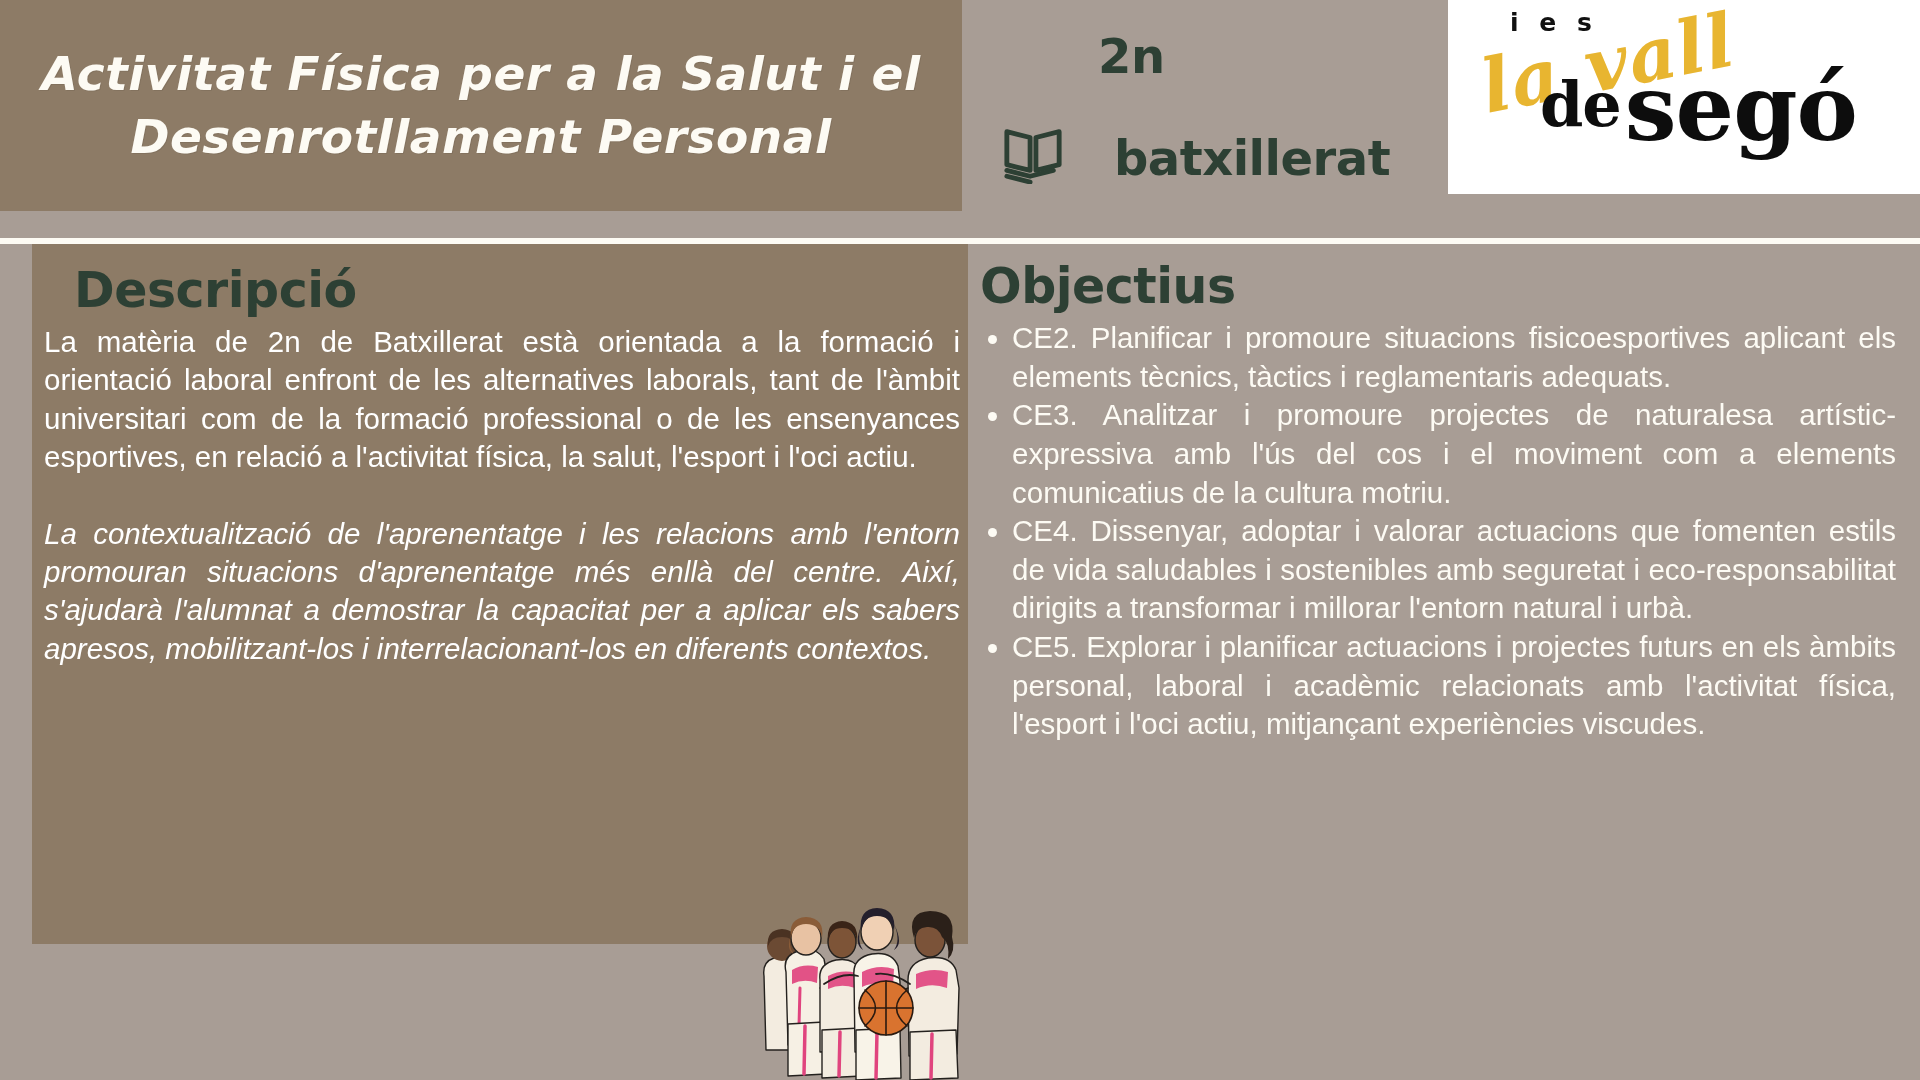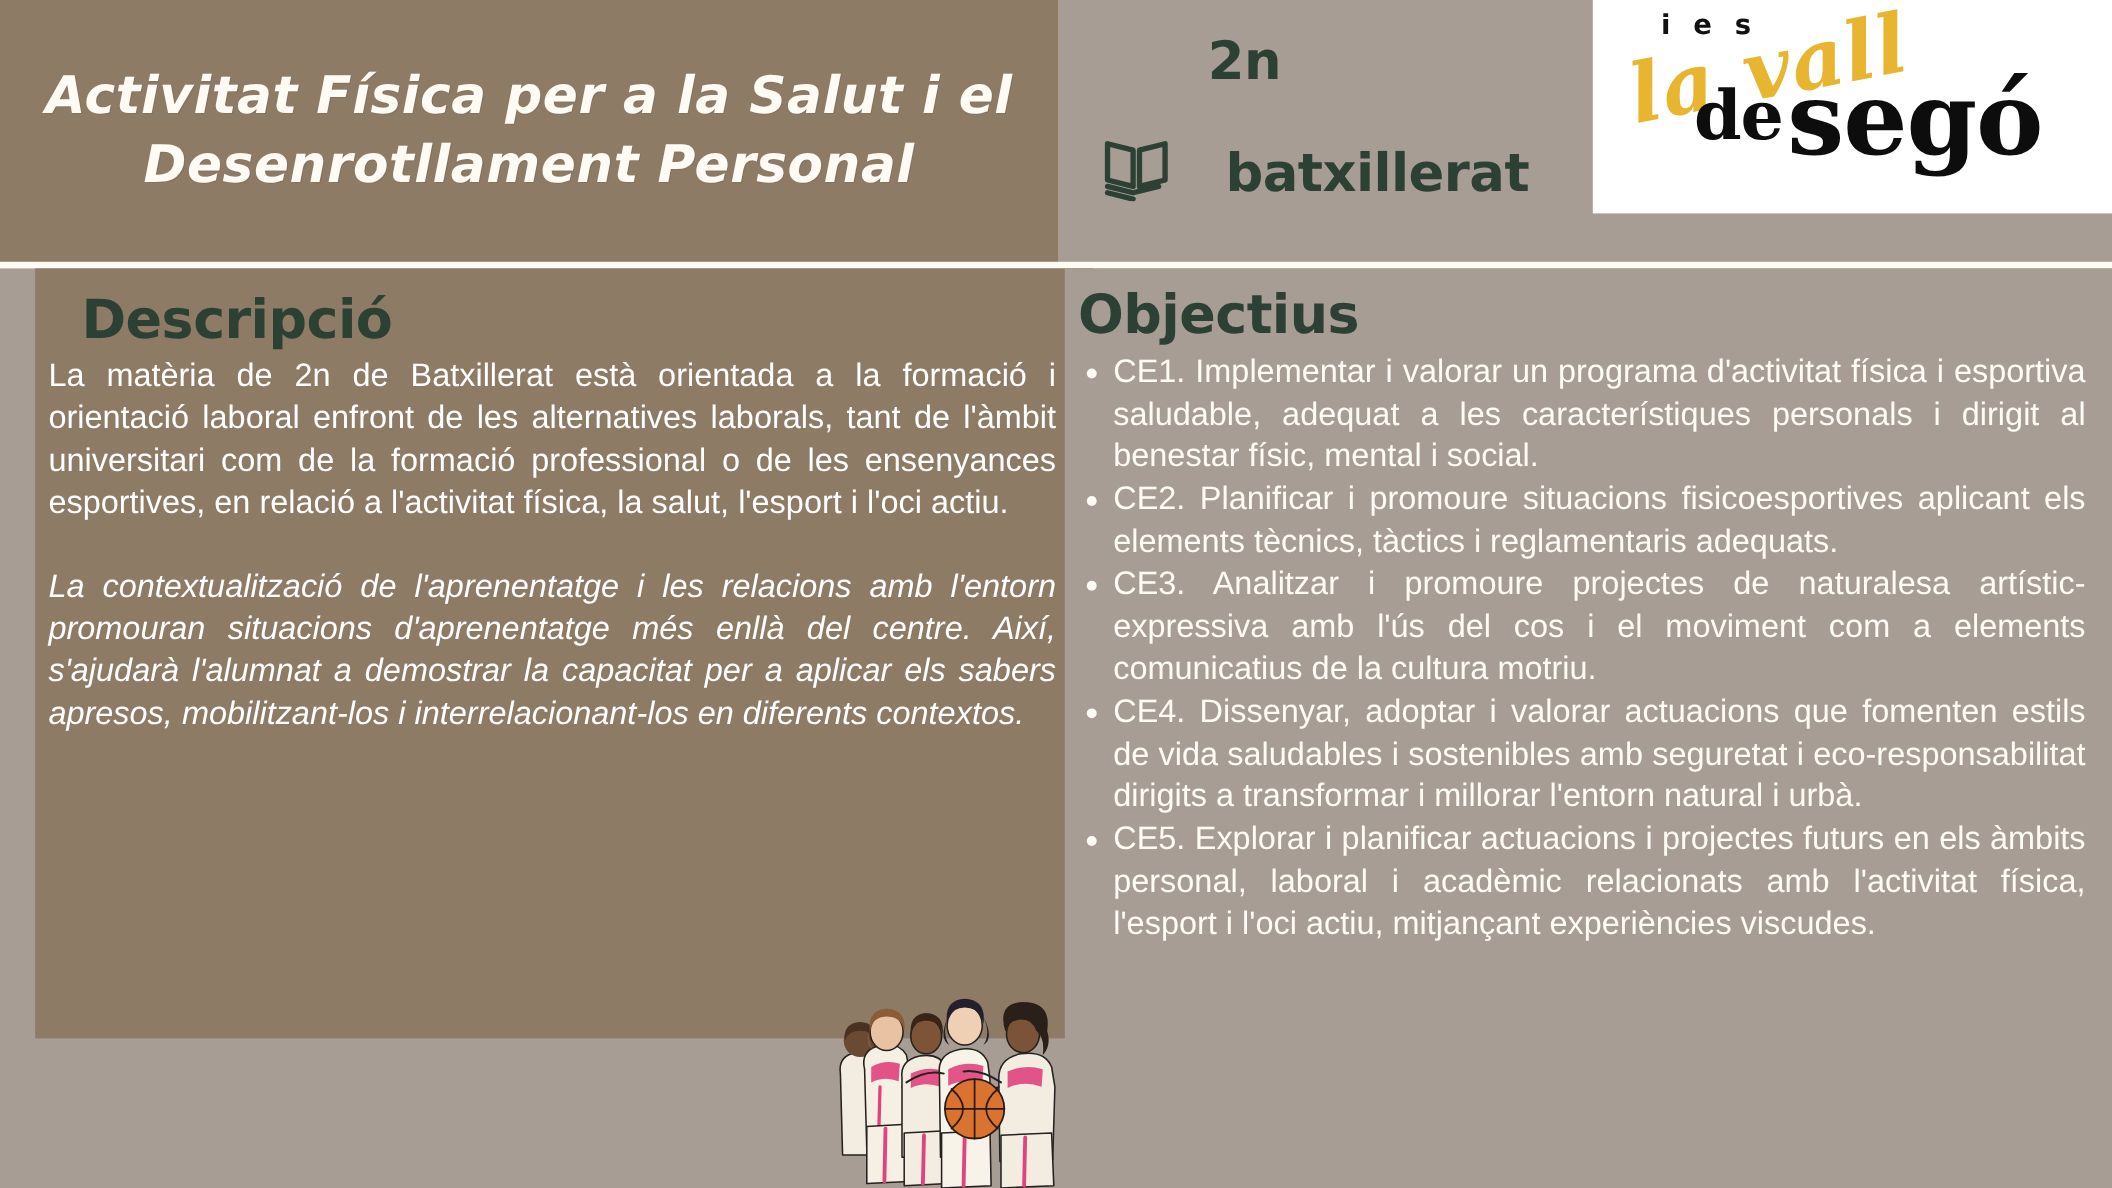--- a/index.html
+++ b/index.html
@@ -26,21 +26,21 @@
   .header {
     position: absolute;
     left: 0; top: 0;
     width: 1920px;
     height: 238px;
   }
   .header-left {
     position: absolute;
     left: 0; top: 0;
     width: 962px;
-    height: 238px;
+    height: 211px;
     background: #8d7b66;
     display: flex;
     align-items: center;
     justify-content: center;
     box-sizing: border-box;
     padding: 0 12px;
   }
   .header-right {
     position: absolute;
     left: 962px; top: 0;
@@ -255,21 +255,20 @@
 
   <div class="col-left">
     <h2 class="section-heading left">Descripció</h2>
     <p class="body-text">La matèria de 2n de Batxillerat està orientada a la formació i orientació laboral enfront de les alternatives laborals, tant de l'àmbit universitari com de la formació professional o de les ensenyances esportives, en relació a l'activitat física, la salut, l'esport i l'oci actiu.</p>
     <p class="body-text">La contextualització de l'aprenentatge i les relacions amb l'entorn promouran situacions d'aprenentatge més enllà del centre. Així, s'ajudarà l'alumnat a demostrar la capacitat per a aplicar els sabers apresos, mobilitzant-los i interrelacionant-los en diferents contextos.</p>
   </div>
 
   <div class="col-right">
     <h2 class="section-heading">Objectius</h2>
     <ul class="obj-list">
-      <li class="obj-item">CE1. Implementar i valorar un programa d'activitat física i esportiva saludable, adequat a les característiques personals i dirigit al benestar físic, mental i social.</li>
       <li class="obj-item">CE2. Planificar i promoure situacions fisicoesportives aplicant els elements tècnics, tàctics i reglamentaris adequats.</li>
       <li class="obj-item">CE3. Analitzar i promoure projectes de naturalesa artístic-expressiva amb l'ús del cos i el moviment com a elements comunicatius de la cultura motriu.</li>
       <li class="obj-item">CE4. Dissenyar, adoptar i valorar actuacions que fomenten estils de vida saludables i sostenibles amb seguretat i eco-responsabilitat dirigits a transformar i millorar l'entorn natural i urbà.</li>
       <li class="obj-item">CE5. Explorar i planificar actuacions i projectes futurs en els àmbits personal, laboral i acadèmic relacionats amb l'activitat física, l'esport i l'oci actiu, mitjançant experiències viscudes.</li>
     </ul>
   </div>
 
   <div class="illustration">
     <svg width="224" height="196" viewBox="0 0 224 196" xmlns="http://www.w3.org/2000/svg">
       <g stroke="#24211e" stroke-width="1.4" stroke-linejoin="round" stroke-linecap="round">

